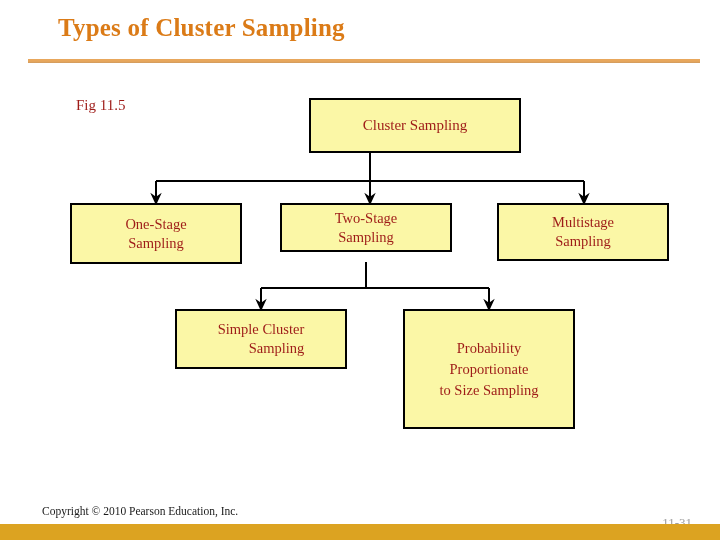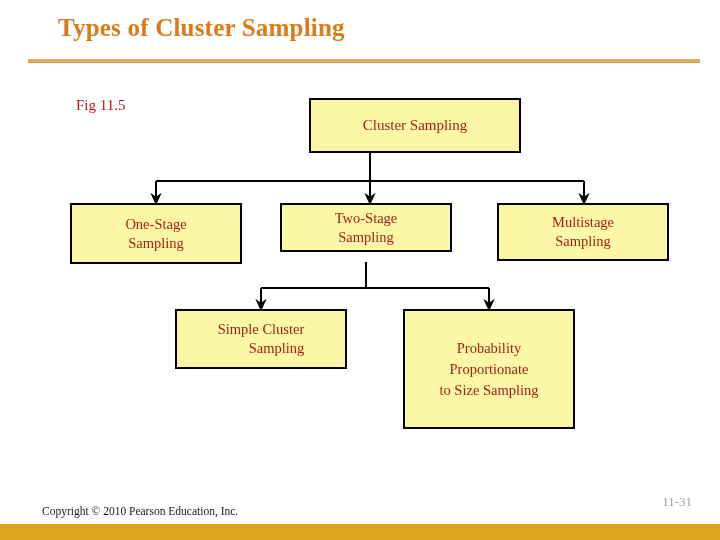--- a/index.html
+++ b/index.html
@@ -91,21 +91,21 @@
     position: absolute;
     left: 42px;
     top: 505px;
     font-size: 11.5px;
     color: #1A1A1A;
     white-space: nowrap;
   }
   #page-number {
     position: absolute;
     right: 28px;
-    top: 494px;
+    top: 515px;
     font-size: 13px;
     color: #9C9C9C;
     white-space: nowrap;
   }
   #footer-bar {
     position: absolute;
     left: 0;
     top: 524px;
     width: 720px;
     height: 16px;

